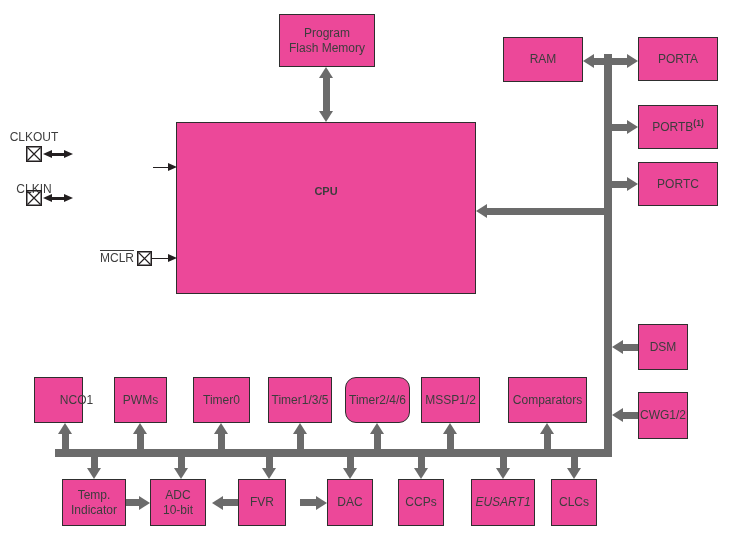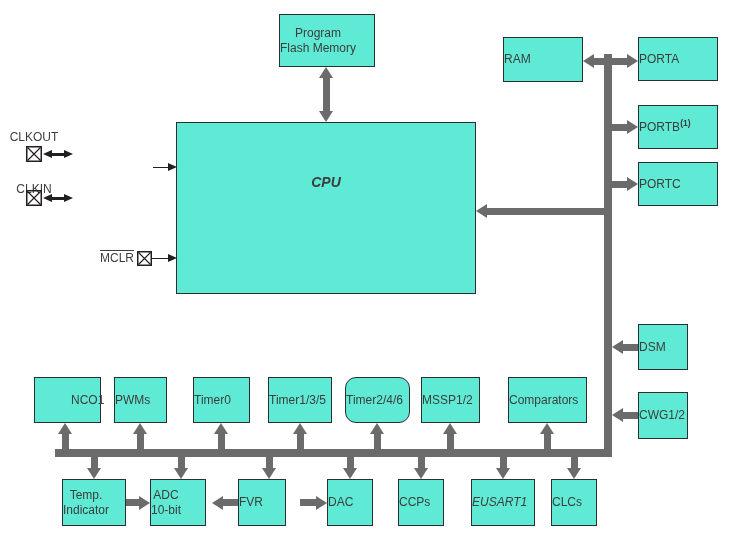--- a/index.html
+++ b/index.html
@@ -3,34 +3,34 @@
 <meta charset="utf-8">
 <style>
   html,body{margin:0;padding:0;background:#fff;}
   .canvas{
     position:relative;width:735px;height:544px;background:var(--bg,#fff);
     font-family:"Liberation Sans","DejaVu Sans",sans-serif;color:var(--text,#3d3d3d);
     overflow:hidden;
   }
   .box{
     position:absolute;box-sizing:border-box;border:1.4px solid var(--border,#2e2e2e);
-    background:#5eead4;display:flex;align-items:center;justify-content:flex-start;
+    background:#ec4899;display:flex;align-items:center;justify-content:center;
     text-align:center;font-size:12px;line-height:1.25;white-space:pre-line;
   }
   .stem{position:absolute;background:var(--bus,#6b6b6b);}
   .stem.k{background:var(--line,#231f20);}
   .tri{position:absolute;width:0;height:0;border-style:solid;border-color:transparent;}
   .tri-up{border-width:0 7px 11px 7px;border-bottom-color:var(--bus,#6b6b6b);}
   .tri-down{border-width:11px 7px 0 7px;border-top-color:var(--bus,#6b6b6b);}
   .tri-left{border-width:7px 11px 7px 0;border-right-color:var(--bus,#6b6b6b);}
   .tri-right{border-width:7px 0 7px 11px;border-left-color:var(--bus,#6b6b6b);}
   .tri-right-sm{border-width:4.5px 0 4.5px 9px;border-left-color:var(--line,#231f20);}
   .tri-left-sm{border-width:4.5px 9px 4.5px 0;border-right-color:var(--line,#231f20);}
   .pinlabel{position:absolute;font-size:12px;text-align:center;}
-  .cpu-label{position:absolute;top:51px;left:0;right:0;text-align:center;font-weight:bold;font-size:14px;font-style:italic;}
+  .cpu-label{position:absolute;top:62px;left:0;right:0;text-align:center;font-weight:bold;font-size:11px;}
   .timing-label{position:absolute;top:6px;left:0;right:0;text-align:center;font-size:12px;line-height:1.2;white-space:pre-line;}
   .osc-box{
     position:absolute;left:4px;top:47px;width:71px;height:50px;box-sizing:border-box;
     border:1.3px solid var(--border,#2e2e2e);display:flex;align-items:center;justify-content:center;
     font-size:11.5px;line-height:1.18;text-align:center;white-space:pre-line;
   }
   sup.note{font-size:8.5px;font-weight:bold;line-height:1;vertical-align:super;}
   .ovl{text-decoration:overline;text-decoration-thickness:1px;}
 </style>
 </head>
@@ -68,21 +68,21 @@
   </div>
 
   <div class="box" style="left:638px;top:324px;width:50px;height:46px;">
     <span>DSM</span>
   </div>
 
   <div class="box" style="left:638px;top:392px;width:50px;height:47px;">
     <span>CWG1/2</span>
   </div>
 
-  <div class="box" style="left:34px;top:377px;width:67px;height:46px;padding-left:36px;">
+  <div class="box" style="left:34px;top:377px;width:49px;height:46px;padding-left:36px;">
     <span>NCO1</span>
   </div>
   <div class="box" style="left:114px;top:377px;width:53px;height:46px;">
     <span>PWMs</span>
   </div>
   <div class="box" style="left:193px;top:377px;width:57px;height:46px;">
     <span>Timer0</span>
   </div>
   <div class="box" style="left:268px;top:377px;width:64px;height:46px;">
     <span>Timer1/3/5</span>

